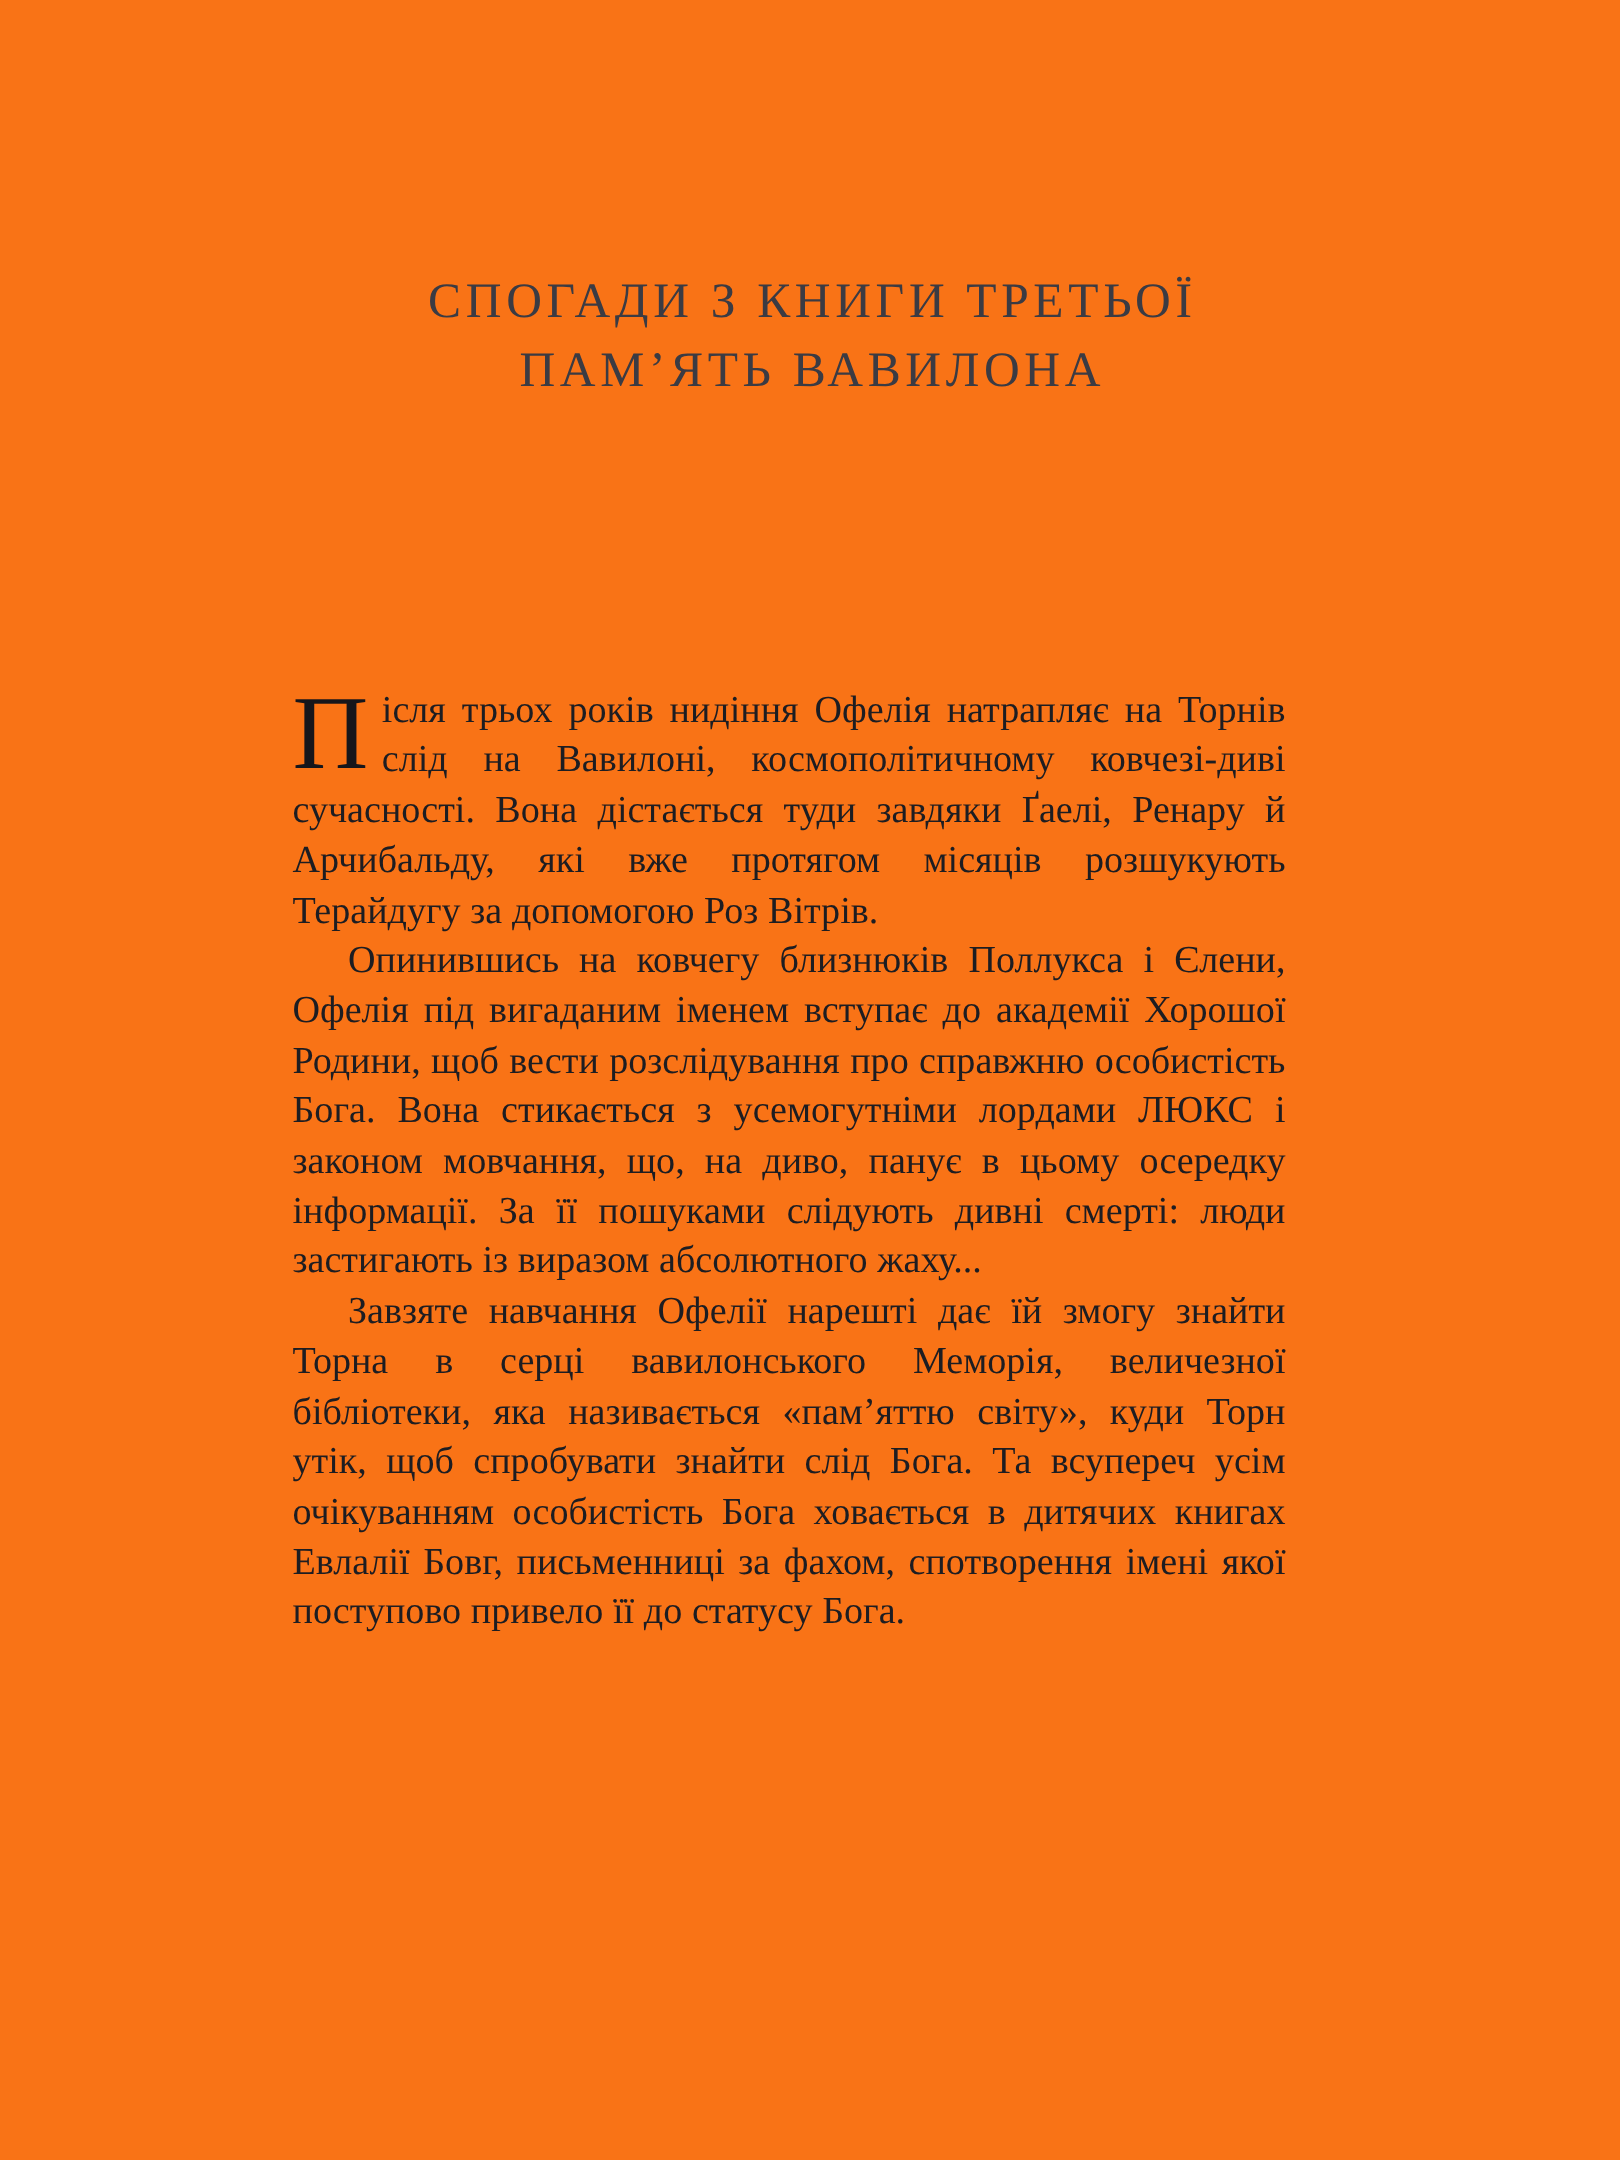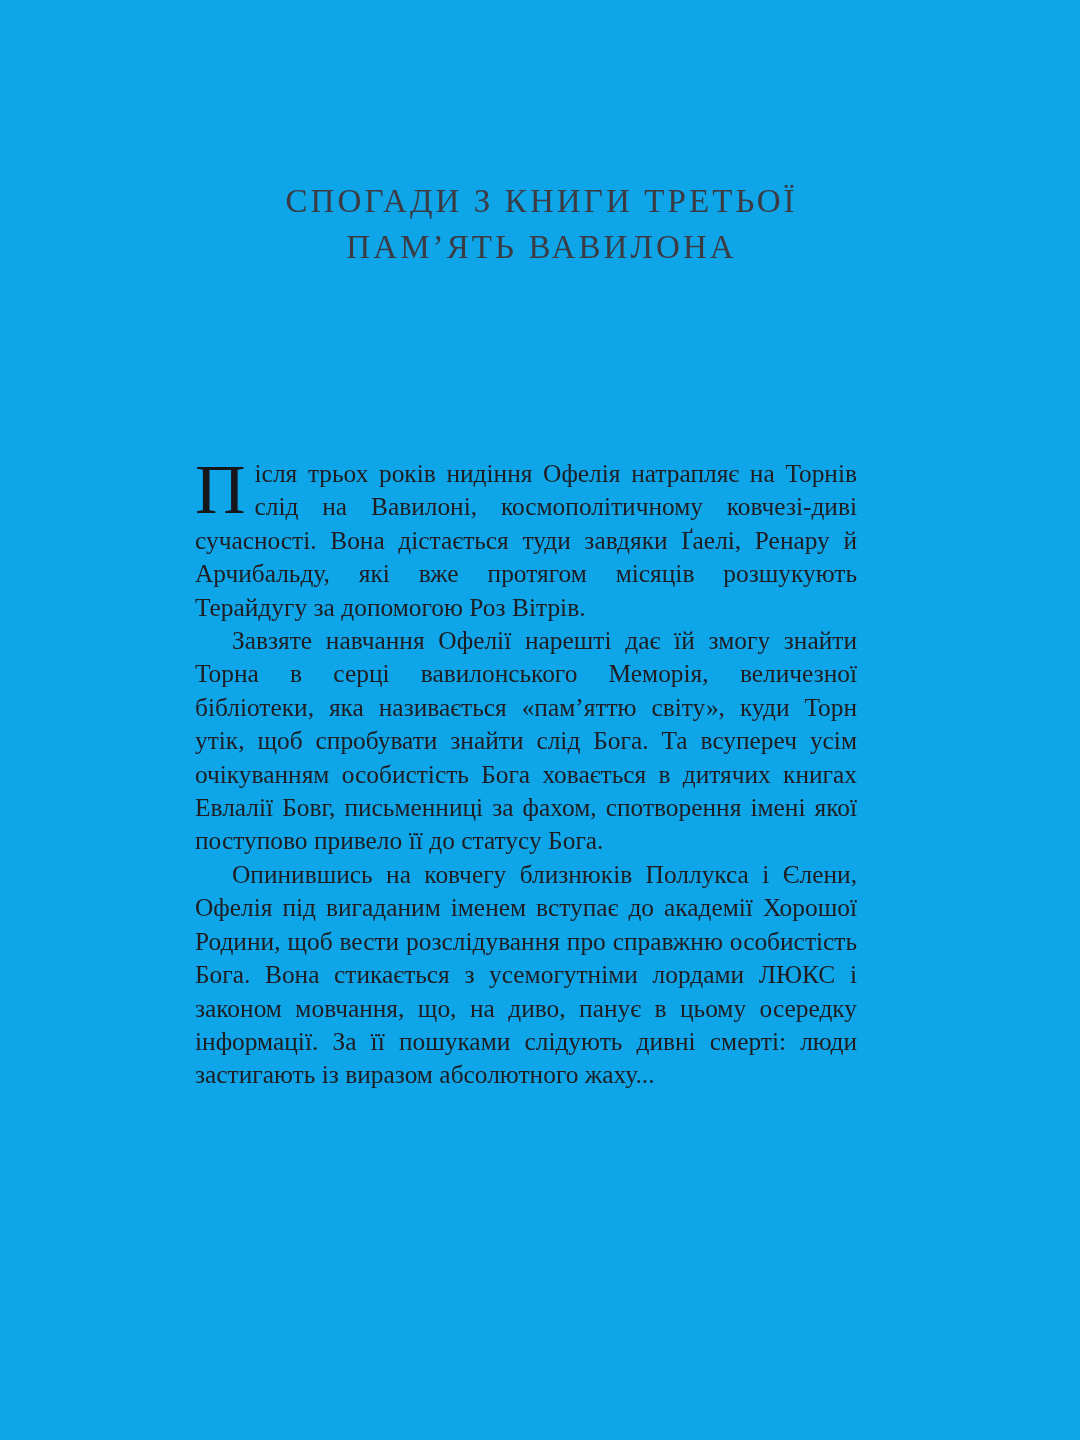--- a/index.html
+++ b/index.html
@@ -12,21 +12,21 @@
     height: 1440px;
     background: #ffffff;
     font-family: "Liberation Serif", "DejaVu Serif", serif;
     overflow: hidden;
   }
 
   .page {
     position: relative;
     width: 1080px;
     height: 1440px;
-    background: #0ea5e9;
+    background: #f97316;
     box-sizing: border-box;
   }
 
   
   .title-block {
     position: absolute;
     left: 0;
     right: 0;
     top: 178px;
     text-align: center;
@@ -88,17 +88,17 @@
 
 <div class="page">
 
   <div class="title-block">
     <span class="title-line">СПОГАДИ З КНИГИ ТРЕТЬОЇ</span>
     <span class="title-line">ПАМ’ЯТЬ ВАВИЛОНА</span>
   </div>
 
   <div class="body-block">
     <p class="para para--lead">Після трьох років нидіння Офелія натрапляє на Торнів слід на Вавилоні, космополітичному ковчезі-диві сучасності. Вона дістається туди завдяки Ґаелі, Ренару й Арчибальду, які вже протягом місяців розшукують Терайдугу за допомогою Роз Вітрів.</p>
+    <p class="para">Опинившись на ковчегу близнюків Поллукса і Єлени, Офелія під вигаданим іменем вступає до академії Хорошої Родини, щоб вести розслідування про справжню особистість Бога. Вона стикається з усемогутніми лордами ЛЮКС і законом мовчання, що, на диво, панує в цьому осередку інформації. За її пошуками слідують дивні смерті: люди застигають із виразом абсолютного жаху...</p>
     <p class="para">Завзяте навчання Офелії нарешті дає їй змогу знайти Торна в серці вавилонського Меморія, величезної бібліотеки, яка називається «пам’яттю світу», куди Торн утік, щоб спробувати знайти слід Бога. Та всупереч усім очікуванням особистість Бога ховається в дитячих книгах Евлалії Бовг, письменниці за фахом, спотворення імені якої поступово привело її до статусу Бога.</p>
-    <p class="para">Опинившись на ковчегу близнюків Поллукса і Єлени, Офелія під вигаданим іменем вступає до академії Хорошої Родини, щоб вести розслідування про справжню особистість Бога. Вона стикається з усемогутніми лордами ЛЮКС і законом мовчання, що, на диво, панує в цьому осередку інформації. За її пошуками слідують дивні смерті: люди застигають із виразом абсолютного жаху...</p>
   </div>
 
 </div>
 
 </body></html>

